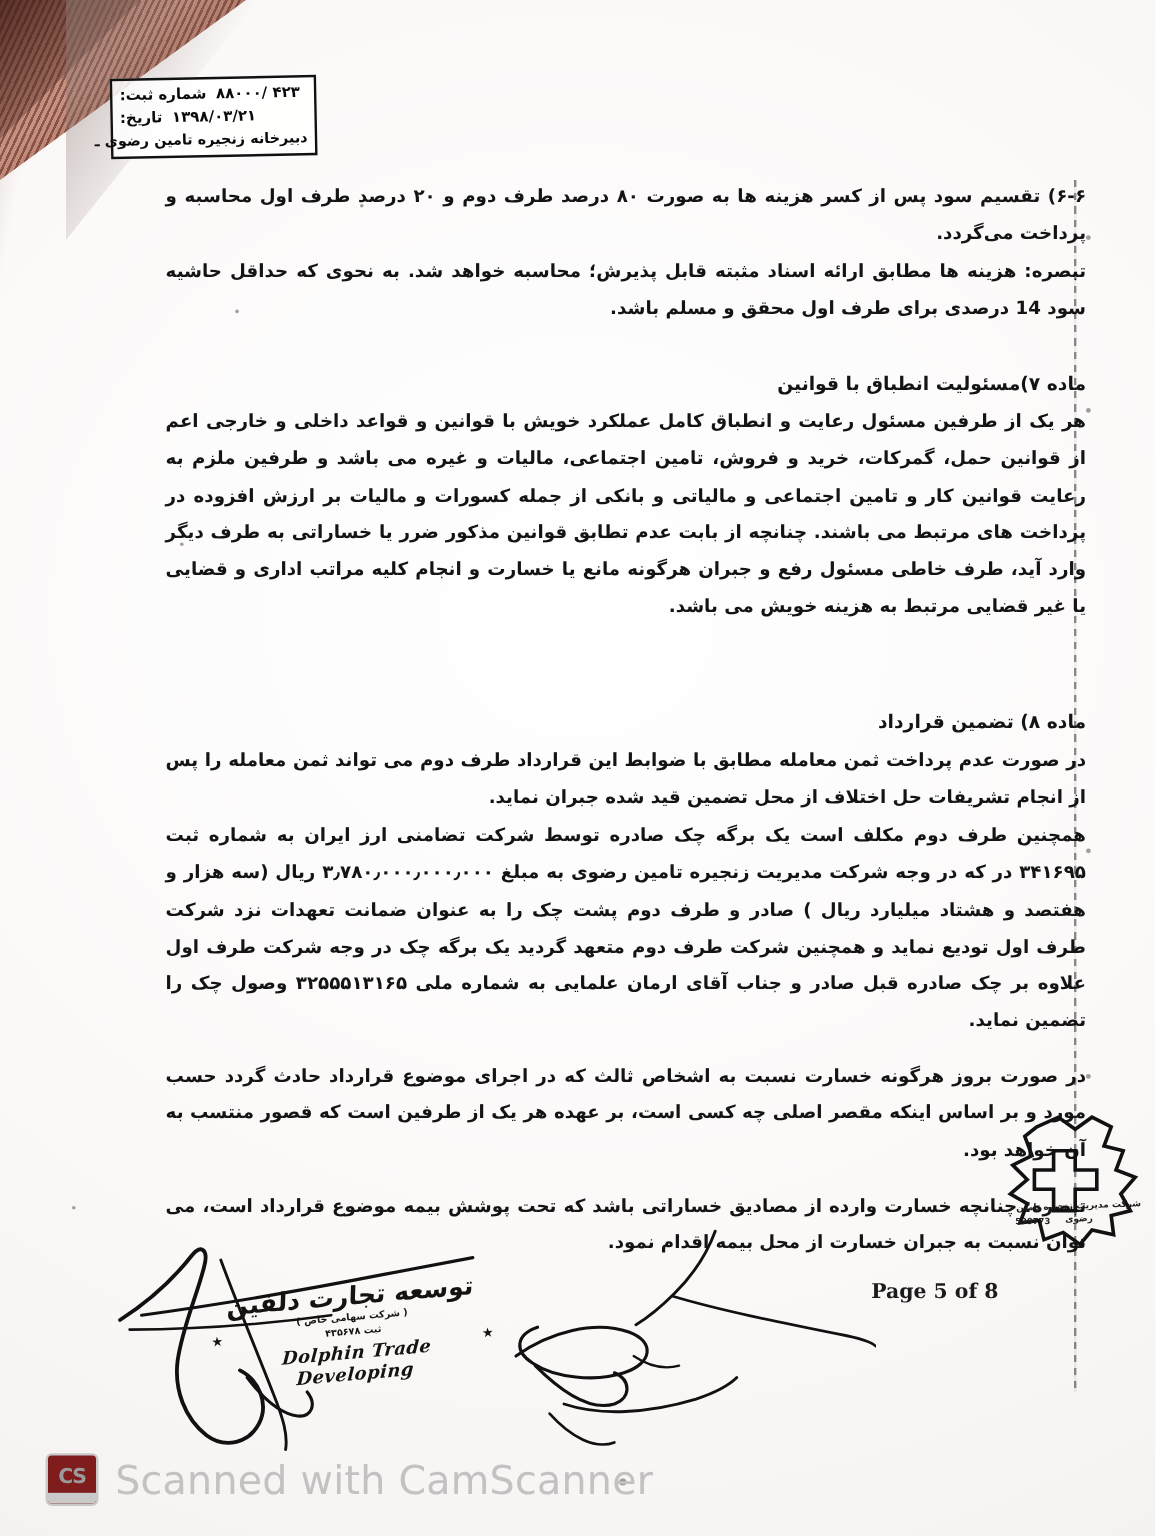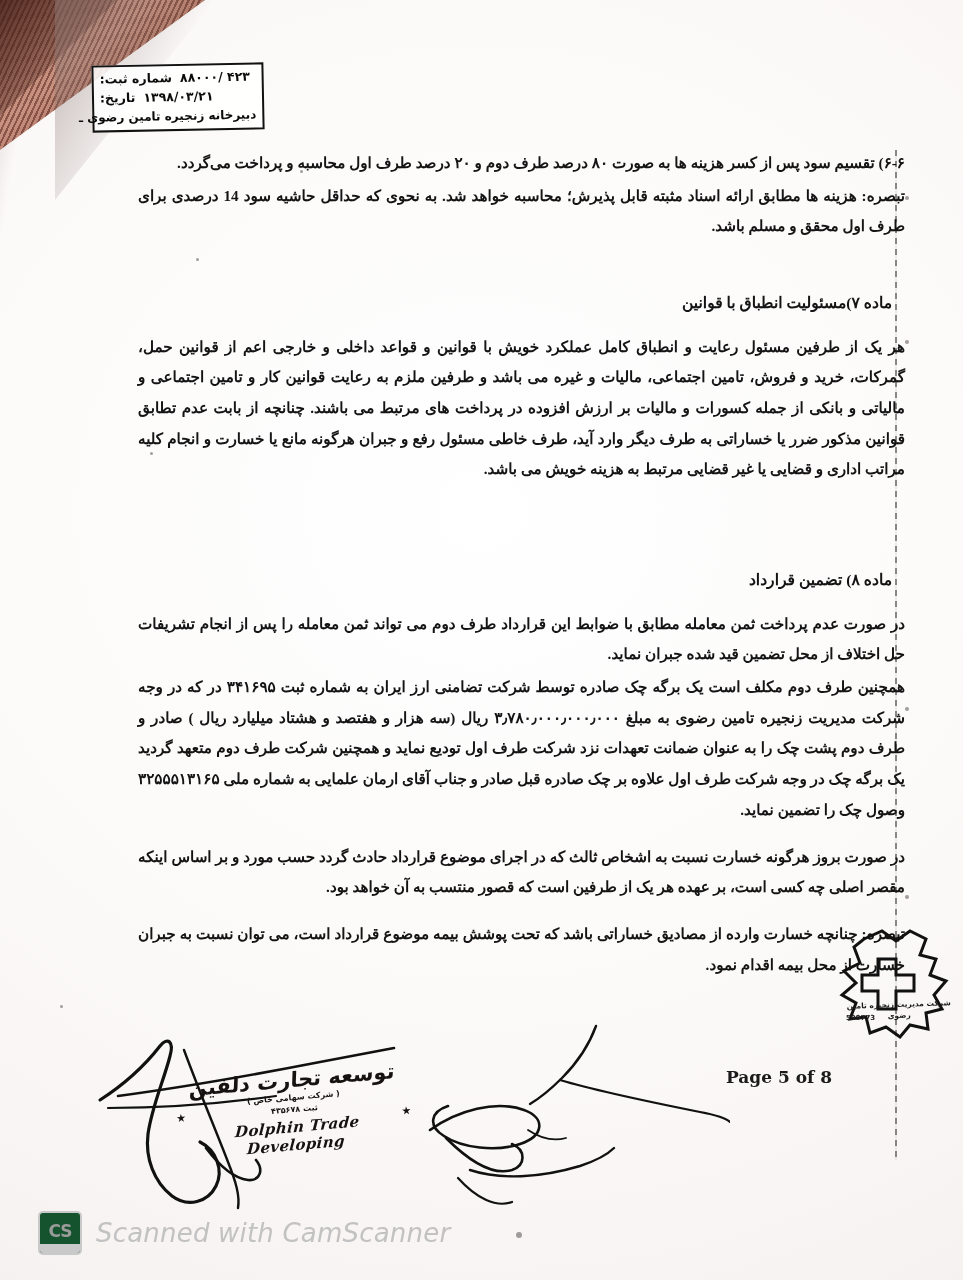--- a/index.html
+++ b/index.html
@@ -105,29 +105,28 @@
   .body-text {
     position: absolute;
     right: 58px;
     left: 138px;
     top: 148px;
     text-align: justify;
     color: #141414;
     font-size: 15.2px;
     line-height: 2.02;
     font-weight: 600;
-    font-family: Liberation Serif, serif;
   }
   p.para {
     margin: 0 0 2px 0;
     text-align: justify;
     text-justify: inter-word;
   }
   .heading {
-    margin: 13px;
+    margin: 0;
     font-weight: 800;
     font-size: 15.6px;
     text-align: right;
     letter-spacing: -.1px;
   }
   .gap-sm { height: 14px; }
   .gap-md { height: 30px; }
   .gap-xl { height: 64px; }
 
   
@@ -207,21 +206,21 @@
     position: absolute;
     left: 38px; top: 1211px;
     display: flex;
     align-items: center;
     gap: 14px;
     direction: ltr;
   }
   .cs-logo {
     width: 40px; height: 40px;
     border-radius: 5px;
-    background: #14532d;
+    background: #7f1d1d;
     border: 2.5px solid #c9c9c9;
     display: flex;
     align-items: center;
     justify-content: center;
     position: relative;
     overflow: hidden;
   }
   .cs-logo::after {
     content: "";
     position: absolute;
@@ -234,24 +233,23 @@
     font-size: 17px;
     font-weight: 700;
     color: #9b9b9b;
     letter-spacing: -1px;
     position: relative;
     z-index: 2;
     margin-bottom: 4px;
   }
   .cs-text {
     font-family: "DejaVu Sans", "Liberation Sans", sans-serif;
-    font-size: 26px;
+    font-size: 33px;
     color: #c2c2c2;
     letter-spacing: .2px;
-    font-style: italic;
   }
 </style>
 </head>
 <body>
 
 <div id="page">
 
   <div class="paper"></div>
   <div class="paper-edge-left"></div>
   <div class="desk-corner"></div>

